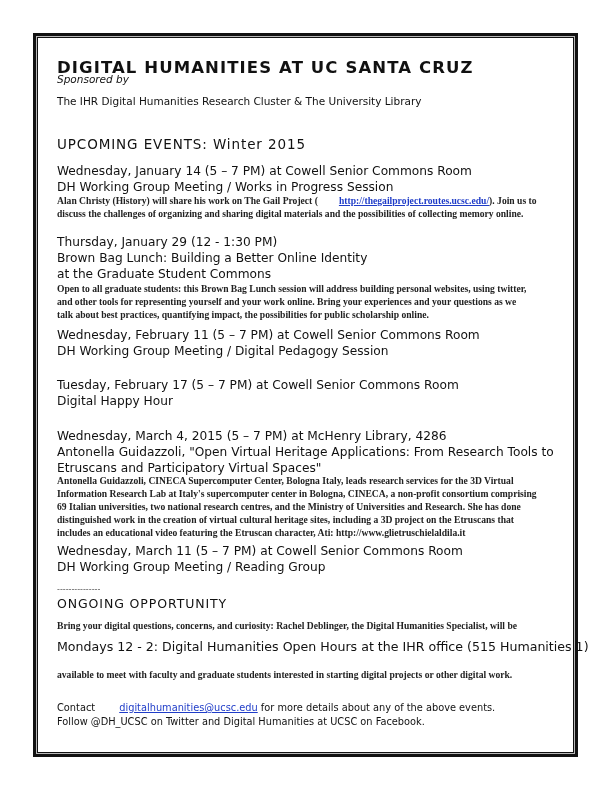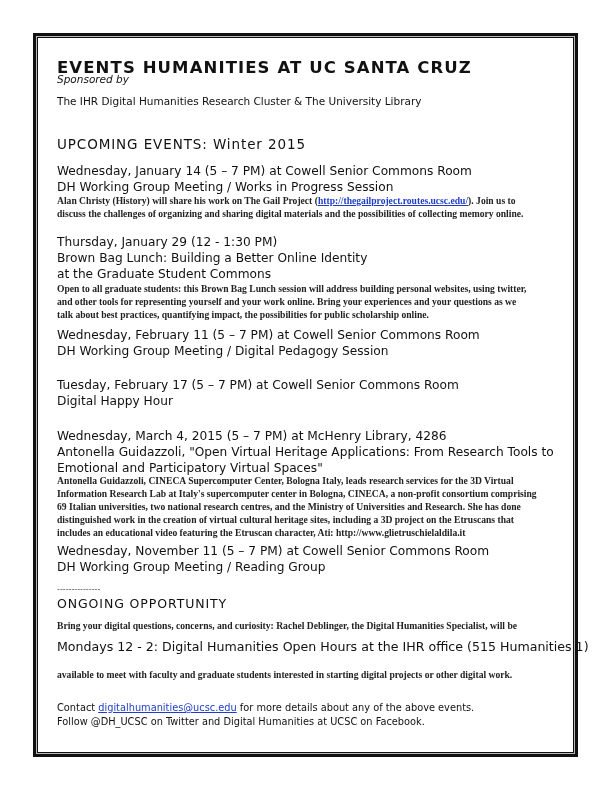--- a/index.html
+++ b/index.html
@@ -18,32 +18,32 @@
   .t { position: absolute; left: 57px; white-space: nowrap; color: #111111; }
   .sans { font-family: "DejaVu Sans", sans-serif; }
   .serif { font-family: "Liberation Serif", serif; font-weight: bold; }
   .title { font-size: 16.5px; font-weight: bold; letter-spacing: 1.1px; }
   .sponsor { font-size: 10.5px; font-style: italic; }
   .sponsor-line { font-size: 10.5px; }
   .section { font-size: 13.5px; font-weight: normal; letter-spacing: 0.9px; }
   .ev { font-size: 12.2px; }
   .evb { font-size: 12.2px; }
   .body { font-size: 9.6px; line-height: 13px; color: #222222; }
-  .link { color: #1f3cc8; text-decoration: underline; }
+  .link { color: #1f3cc8; text-decoration: underline; padding-left: 21px; }
   .divider { font-size: 8px; color: #555555; letter-spacing: 0px; }
   .footer { font-size: 9.8px; line-height: 14px; text-align: center; }
 </style>
 </head>
 <body>
 
 <div class="frame">
   <div class="frame-inner"></div>
 </div>
 
-<div class="t sans title" style="top:58px;">EVENTS HUMANITIES AT UC SANTA CRUZ</div>
+<div class="t sans title" style="top:58px;">DIGITAL HUMANITIES AT UC SANTA CRUZ</div>
 <div class="t sans sponsor" style="top:73px;">Sponsored by</div>
 <div class="t sans sponsor-line" style="top:95px;">The IHR Digital Humanities Research Cluster &amp; The University Library</div>
 
 <div class="t sans section" style="top:136px;">UPCOMING EVENTS: Winter 2015</div>
 
 <div class="t sans ev" style="top:164px;">Wednesday, January 14 (5 – 7 PM) at Cowell Senior Commons Room</div>
 <div class="t sans evb" style="top:180px;">DH Working Group Meeting / Works in Progress Session</div>
 <div class="t serif body" style="top:194px;"><span>Alan Christy (History) will share his work on The Gail Project (</span><span class="link">http://thegailproject.routes.ucsc.edu/</span><span>). Join us to</span></div>
 <div class="t serif body" style="top:207px;">discuss the challenges of organizing and sharing digital materials and the possibilities of collecting memory online.</div>
 
@@ -55,28 +55,28 @@
 <div class="t serif body" style="top:308px;">talk about best practices, quantifying impact, the possibilities for public scholarship online.</div>
 
 <div class="t sans ev" style="top:328px;">Wednesday, February 11 (5 – 7 PM) at Cowell Senior Commons Room</div>
 <div class="t sans evb" style="top:344px;">DH Working Group Meeting / Digital Pedagogy Session</div>
 
 <div class="t sans ev" style="top:378px;">Tuesday, February 17 (5 – 7 PM) at Cowell Senior Commons Room</div>
 <div class="t sans evb" style="top:394px;">Digital Happy Hour</div>
 
 <div class="t sans ev" style="top:429px;">Wednesday, March 4, 2015 (5 – 7 PM) at McHenry Library, 4286</div>
 <div class="t sans evb" style="top:445px;">Antonella Guidazzoli, "Open Virtual Heritage Applications: From Research Tools to</div>
-<div class="t sans evb" style="top:461px;">Emotional and Participatory Virtual Spaces"</div>
+<div class="t sans evb" style="top:461px;">Etruscans and Participatory Virtual Spaces"</div>
 <div class="t serif body" style="top:474px;">Antonella Guidazzoli, CINECA Supercomputer Center, Bologna Italy, leads research services for the 3D Virtual</div>
 <div class="t serif body" style="top:487px;">Information Research Lab at Italy's supercomputer center in Bologna, CINECA, a non-profit consortium comprising</div>
 <div class="t serif body" style="top:500px;">69 Italian universities, two national research centres, and the Ministry of Universities and Research. She has done</div>
 <div class="t serif body" style="top:513px;">distinguished work in the creation of virtual cultural heritage sites, including a 3D  project on the Etruscans that</div>
 <div class="t serif body" style="top:526px;">includes an educational video featuring the Etruscan character, Ati: http://www.glietruschielaldila.it</div>
 
-<div class="t sans ev" style="top:544px;">Wednesday, November 11 (5 – 7 PM) at Cowell Senior Commons Room</div>
+<div class="t sans ev" style="top:544px;">Wednesday, March 11 (5 – 7 PM) at Cowell Senior Commons Room</div>
 <div class="t sans evb" style="top:560px;">DH Working Group Meeting / Reading Group</div>
 
 <div class="t sans divider" style="top:585px;">---------------</div>
 
 <div class="t sans section" style="top:596px; font-size:12.5px;">ONGOING OPPORTUNITY</div>
 <div class="t sans ev" style="top:639px; font-size:12.6px;">Mondays 12 - 2: Digital Humanities Open Hours at the IHR office (515 Humanities 1)</div>
 <div class="t serif body" style="top:619px;text-align:right;">Bring your digital questions, concerns, and curiosity: Rachel Deblinger, the Digital Humanities Specialist, will be</div>
 <div class="t serif body" style="top:668px;">available to meet with faculty and graduate students interested in starting digital projects or other digital work.</div>
 
 <div class="t sans footer" style="top:701px;"><span>Contact </span><span class="link">digitalhumanities@ucsc.edu</span><span> for more details about any of the above events.</span></div>

